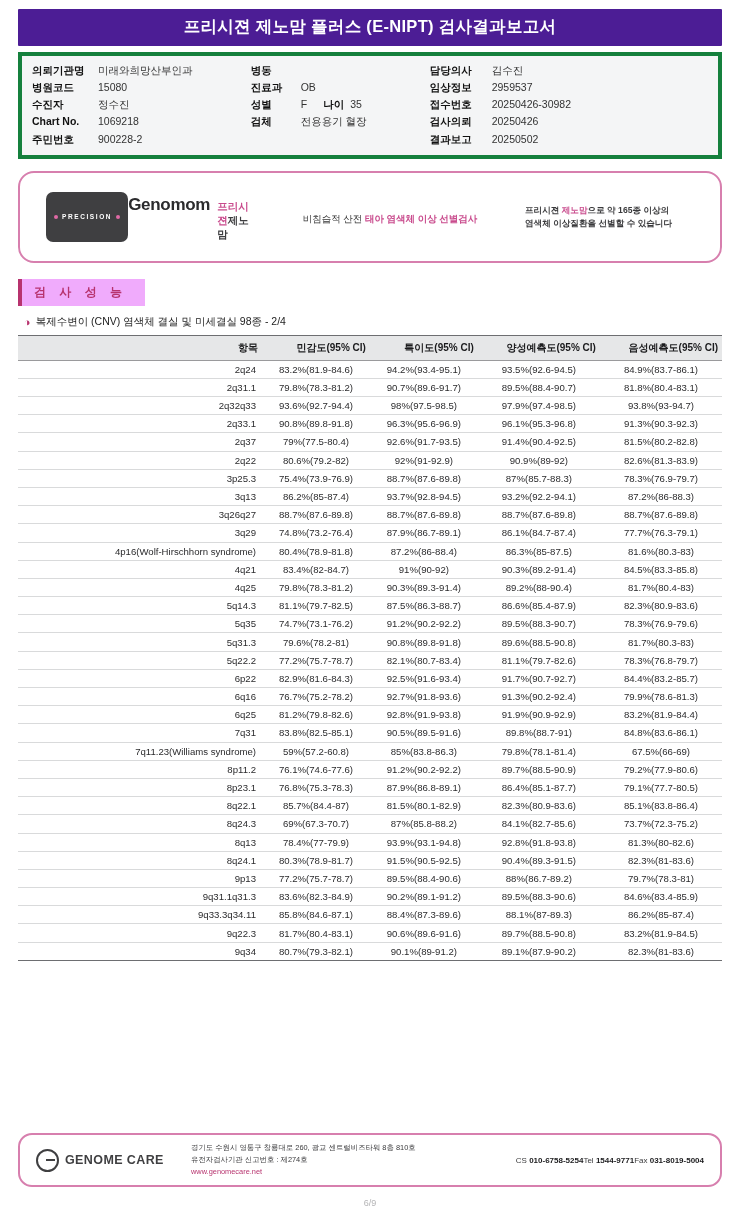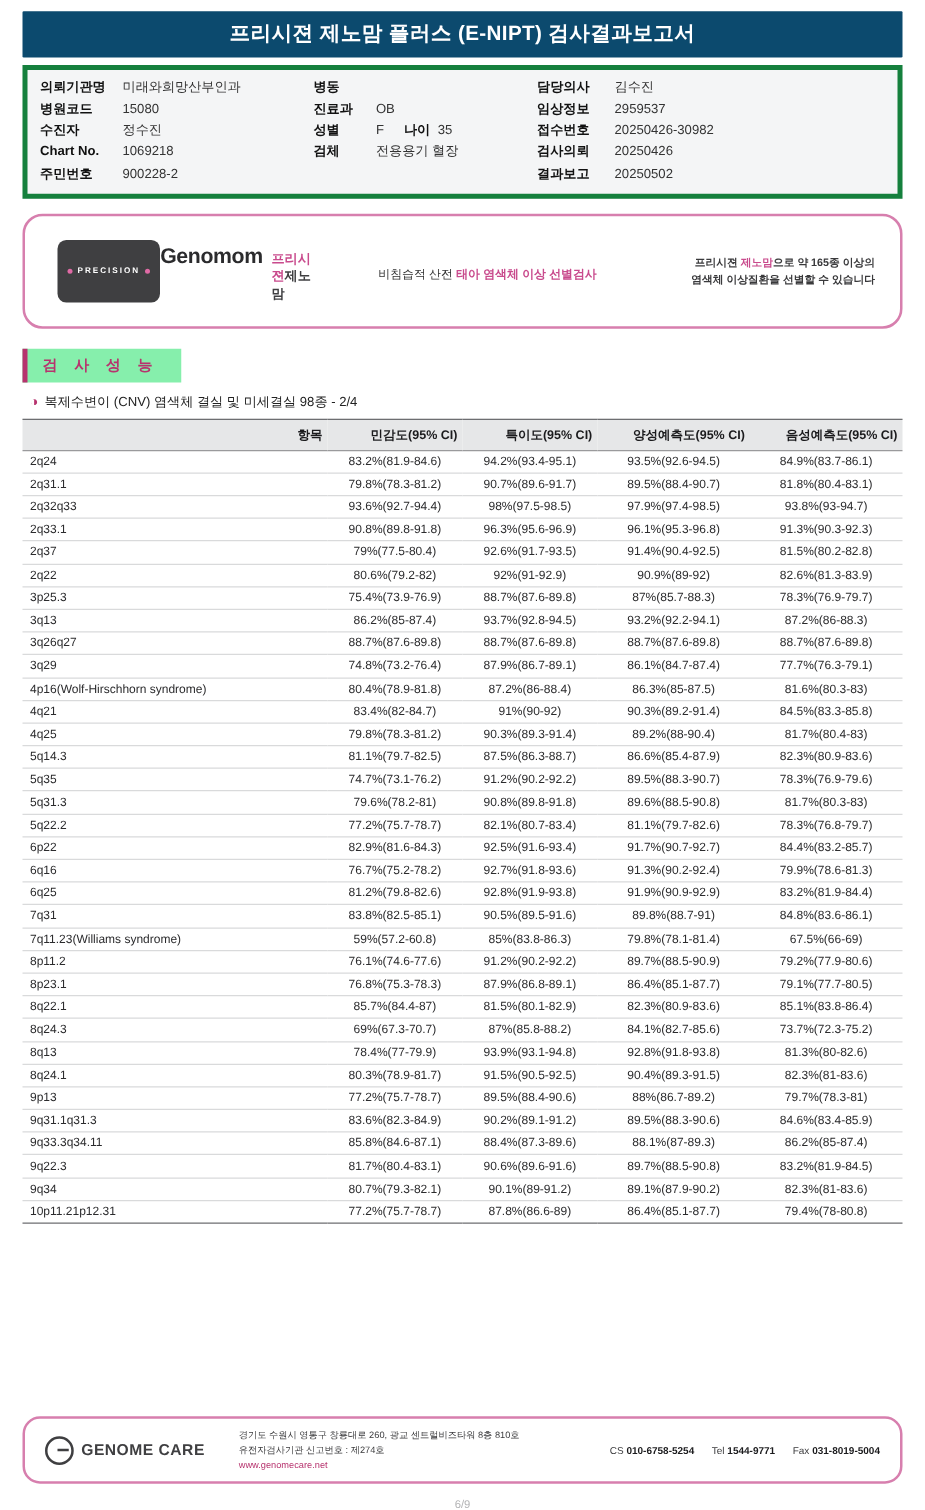--- a/index.html
+++ b/index.html
@@ -18,21 +18,21 @@
   .page {
     width: 740px;
     height: 1208px;
     position: relative;
     box-sizing: border-box;
   }
 
   
   .title-bar {
     margin: 9px 18px 0 18px;
-    background: #0c4a6e;
+    background: #4c1d95;
     color: #ffffff;
     text-align: center;
     font-size: 16.5px;
     font-weight: bold;
     letter-spacing: 0.3px;
     padding: 7px 0 8px 0;
     border-radius: 1px;
   }
 
   
@@ -143,33 +143,32 @@
   }
   .report-sub {
     font-size: 9.5px;
     margin-top: 5px;
     color: #333;
   }
   .report-sub .hl { color: #c94b8d; font-weight: bold; }
 
   .report-note {
     width: 175px;
-    text-align: right;
     font-size: 8.6px;
     line-height: 1.5;
     color: #3a3a3c;
     font-weight: bold;
   }
   .report-note .hl { color: #c94b8d; }
 
   
   .section-tab {
     margin: 16px 0 0 18px;
     display: inline-block;
-    background: #86efac;
+    background: #f0abfc;
     border-left: 4px solid #b7336e;
     color: #b7336e;
     font-weight: bold;
     font-size: 12px;
     letter-spacing: 5px;
     padding: 5px 18px 5px 12px;
   }
   .section-caption {
     margin: 9px 0 6px 24px;
     font-size: 10.5px;
@@ -198,21 +197,21 @@
     padding: 5px 4px;
     text-align: right;
     color: #1b1b1d;
     font-size: 10px;
   }
   table.perf tbody td {
     border-bottom: 1px solid #d9dadb;
     padding: 3.1px 6px;
     color: #2b2b2d;
   }
-  table.perf tbody td.c0 { text-align: left; width: 232px; }
+  table.perf tbody td.c0 { text-align: right; width: 232px; }
   table.perf tbody td.cx { text-align: center; }
   table.perf tbody tr:last-child td { border-bottom: 1.2px solid #6d6e71; }
 
   
   .footer {
     position: absolute;
     left: 18px;
     right: 18px;
     bottom: 30px;
     border: 2px solid #d77fae;
@@ -252,21 +251,20 @@
     flex: 1;
     font-size: 7.4px;
     line-height: 1.65;
     color: #3a3a3c;
   }
   .footer-addr .url { color: #b7336e; }
   .footer-contact {
     font-size: 8px;
     color: #3a3a3c;
     display: flex;
-    gap: 14px;
     align-items: flex-start;
     white-space: nowrap;
   }
   .footer-contact b { color: #1b1b1d; }
 
   .page-number {
     position: absolute;
     bottom: 9px;
     left: 0; right: 0;
     text-align: center;
@@ -619,27 +617,20 @@
           <td class="cx">89.7%(88.5-90.8)</td>
           <td class="cx">83.2%(81.9-84.5)</td>
         </tr>
         <tr>
           <td class="c0">9q34</td>
           <td class="cx">80.7%(79.3-82.1)</td>
           <td class="cx">90.1%(89-91.2)</td>
           <td class="cx">89.1%(87.9-90.2)</td>
           <td class="cx">82.3%(81-83.6)</td>
         </tr>
-        <tr>
-          <td class="c0">10p11.21p12.31</td>
-          <td class="cx">77.2%(75.7-78.7)</td>
-          <td class="cx">87.8%(86.6-89)</td>
-          <td class="cx">86.4%(85.1-87.7)</td>
-          <td class="cx">79.4%(78-80.8)</td>
-        </tr>
       </tbody>
   </table>
 
   
   <div class="footer">
     <div class="footer-logo">
       <span class="gc-circle"></span>
       <span class="gc-text">GENOME CARE</span>
     </div>
     <div class="footer-addr">

